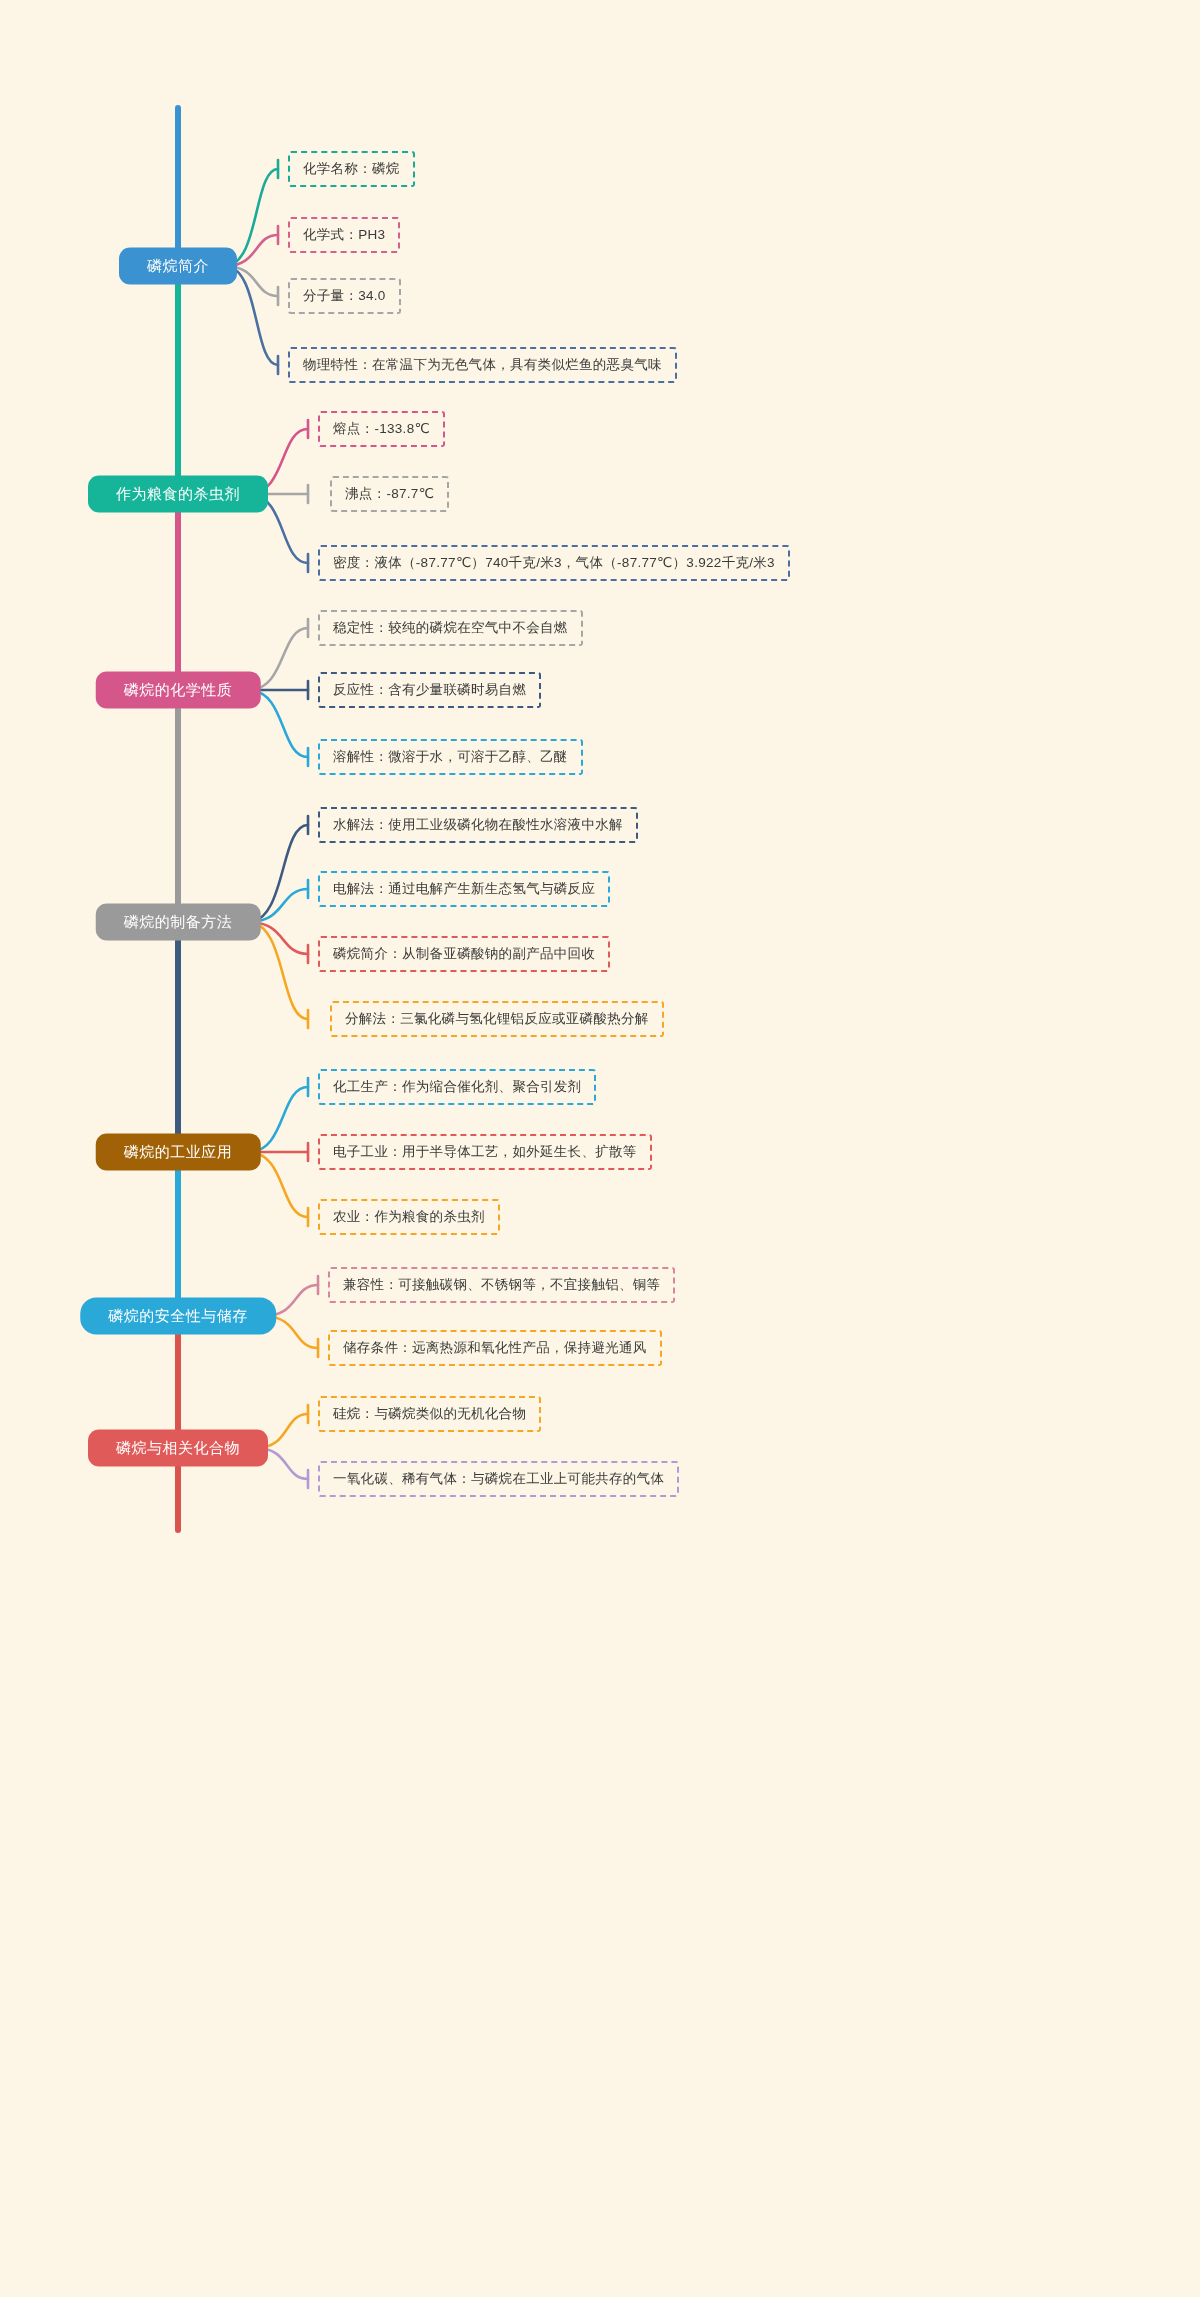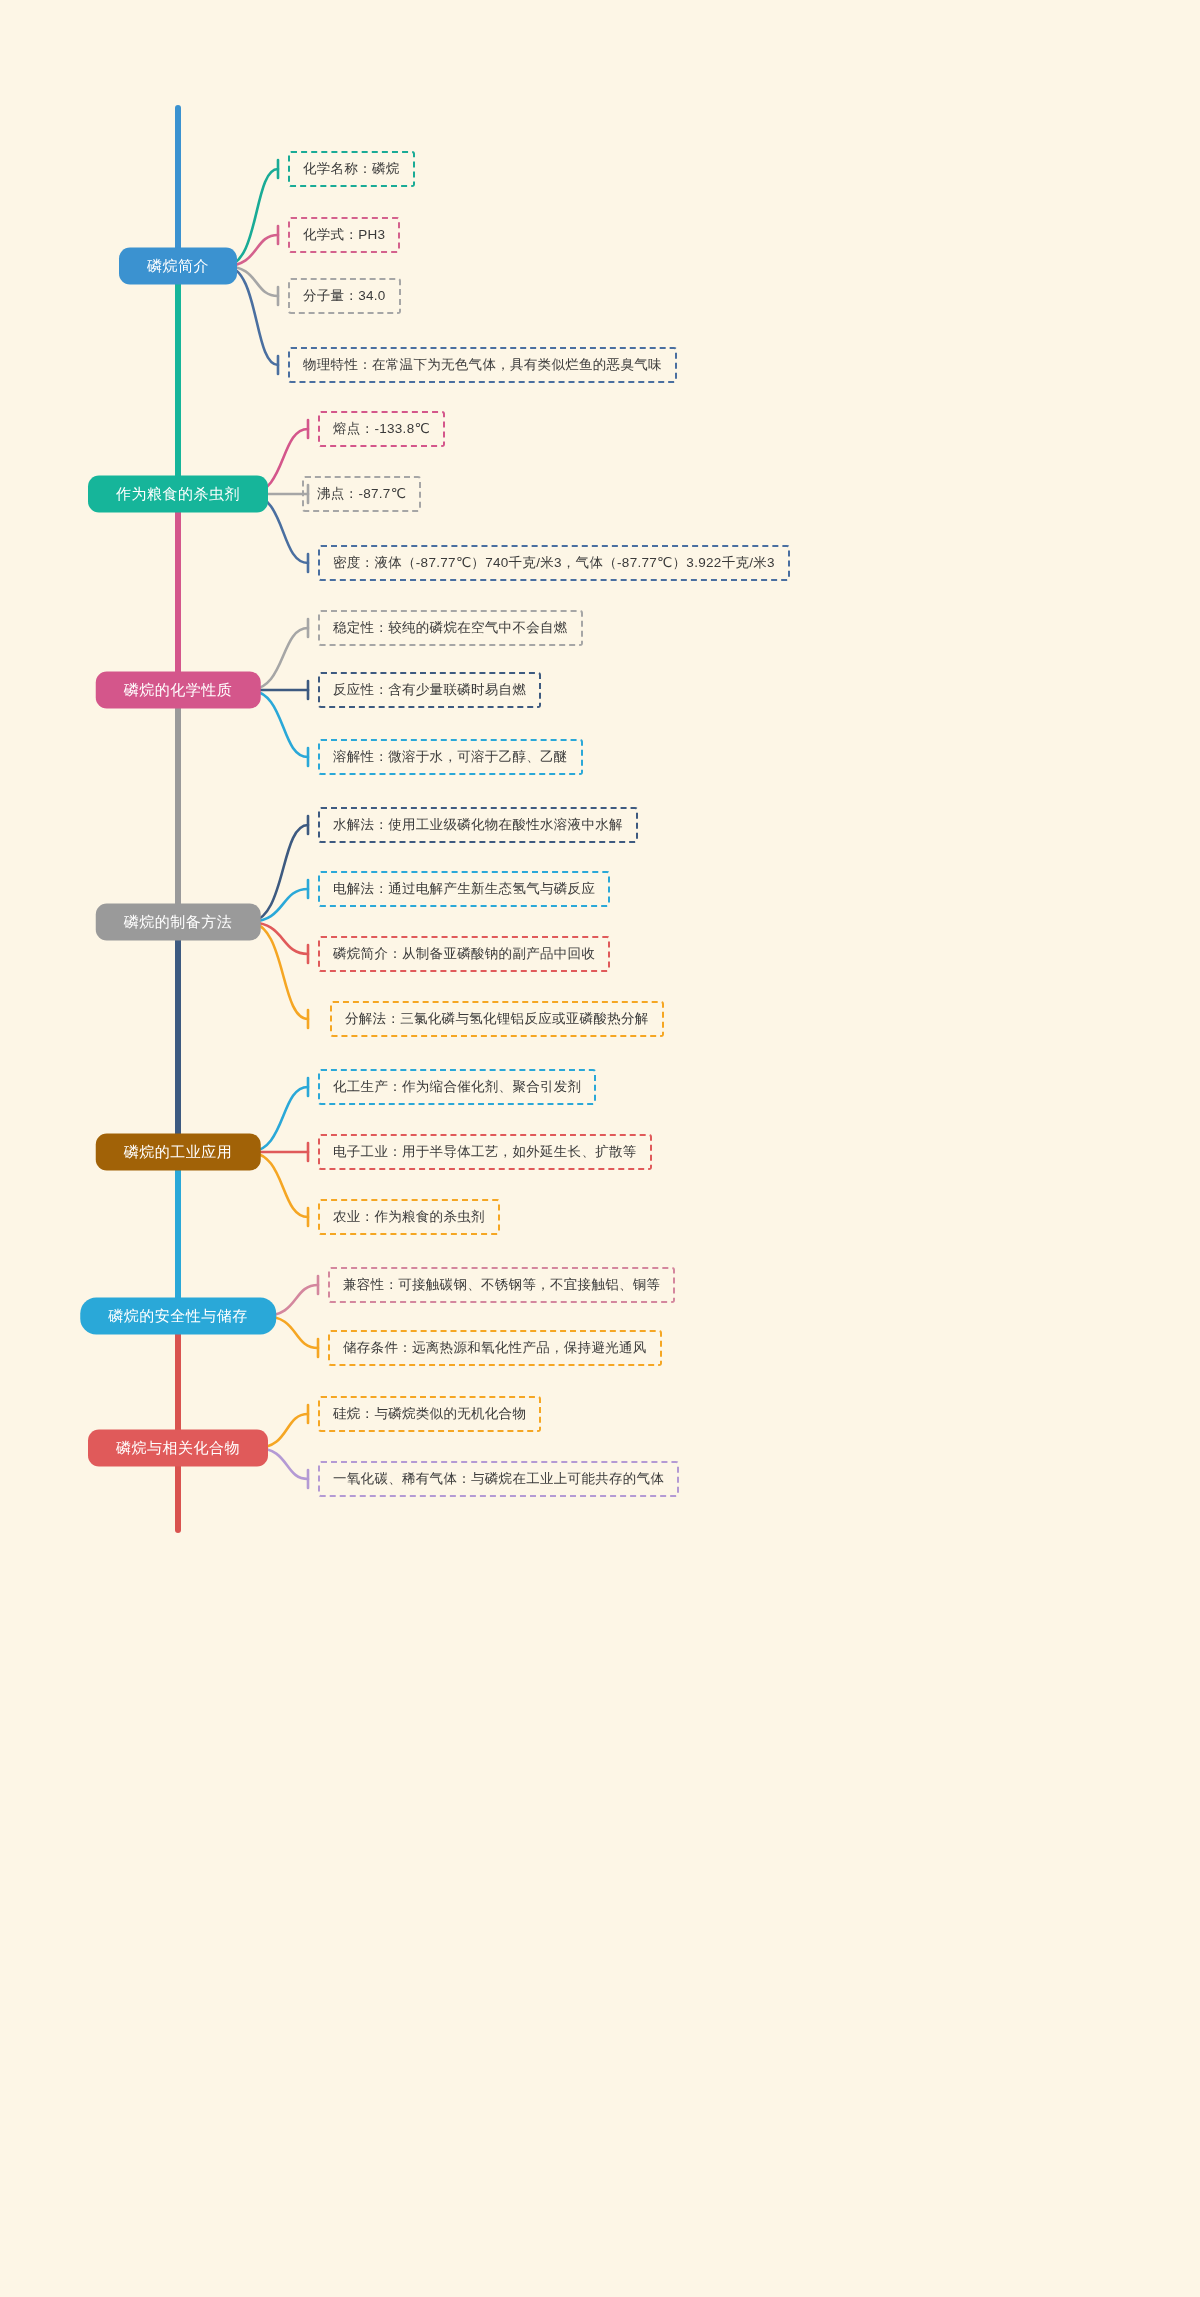--- a/index.html
+++ b/index.html
@@ -105,21 +105,21 @@
       <path d="M 308 1470 L 308 1488" stroke="#b49ad4" stroke-width="2.6" fill="none" stroke-linecap="round"></path>
     </svg>
   <div id="nodes">
       <div class="branch" style="left: 178px; top: 266px; background: rgb(59, 146, 208);"><span>磷烷简介</span></div>
       <div class="leaf" style="left: 288px; top: 169px; border-color: rgb(25, 171, 150);"><span>化学名称：磷烷</span></div>
       <div class="leaf" style="left: 288px; top: 235px; border-color: rgb(212, 97, 141);"><span>化学式：PH3</span></div>
       <div class="leaf" style="left: 288px; top: 296px; border-color: rgb(166, 166, 166);"><span>分子量：34.0</span></div>
       <div class="leaf" style="left: 288px; top: 365px; border-color: rgb(74, 111, 160);"><span>物理特性：在常温下为无色气体，具有类似烂鱼的恶臭气味</span></div>
       <div class="branch" style="left: 178px; top: 494px; background: rgb(22, 181, 154);"><span>作为粮食的杀虫剂</span></div>
       <div class="leaf" style="left: 318px; top: 429px; border-color: rgb(212, 86, 139);"><span>熔点：-133.8℃</span></div>
-      <div class="leaf" style="left: 302px; top: 494px; border-color: rgb(166, 166, 166);"><span>沸点：-87.7℃</span></div>
+      <div class="leaf" style="left: 330px; top: 494px; border-color: rgb(166, 166, 166);"><span>沸点：-87.7℃</span></div>
       <div class="leaf" style="left: 318px; top: 563px; border-color: rgb(74, 111, 160);"><span>密度：液体（-87.77℃）740千克/米3，气体（-87.77℃）3.922千克/米3</span></div>
       <div class="branch" style="left: 178px; top: 690px; background: rgb(212, 86, 139);"><span>磷烷的化学性质</span></div>
       <div class="leaf" style="left: 318px; top: 628px; border-color: rgb(166, 166, 166);"><span>稳定性：较纯的磷烷在空气中不会自燃</span></div>
       <div class="leaf" style="left: 318px; top: 690px; border-color: rgb(61, 90, 128);"><span>反应性：含有少量联磷时易自燃</span></div>
       <div class="leaf" style="left: 318px; top: 757px; border-color: rgb(42, 168, 216);"><span>溶解性：微溶于水，可溶于乙醇、乙醚</span></div>
       <div class="branch" style="left: 178px; top: 922px; background: rgb(154, 154, 154);"><span>磷烷的制备方法</span></div>
       <div class="leaf" style="left: 318px; top: 825px; border-color: rgb(61, 90, 128);"><span>水解法：使用工业级磷化物在酸性水溶液中水解</span></div>
       <div class="leaf" style="left: 318px; top: 889px; border-color: rgb(42, 168, 216);"><span>电解法：通过电解产生新生态氢气与磷反应</span></div>
       <div class="leaf" style="left: 318px; top: 954px; border-color: rgb(224, 90, 90);"><span>磷烷简介：从制备亚磷酸钠的副产品中回收</span></div>
       <div class="leaf" style="left: 330px; top: 1019px; border-color: rgb(245, 166, 35);"><span>分解法：三氯化磷与氢化锂铝反应或亚磷酸热分解</span></div>

